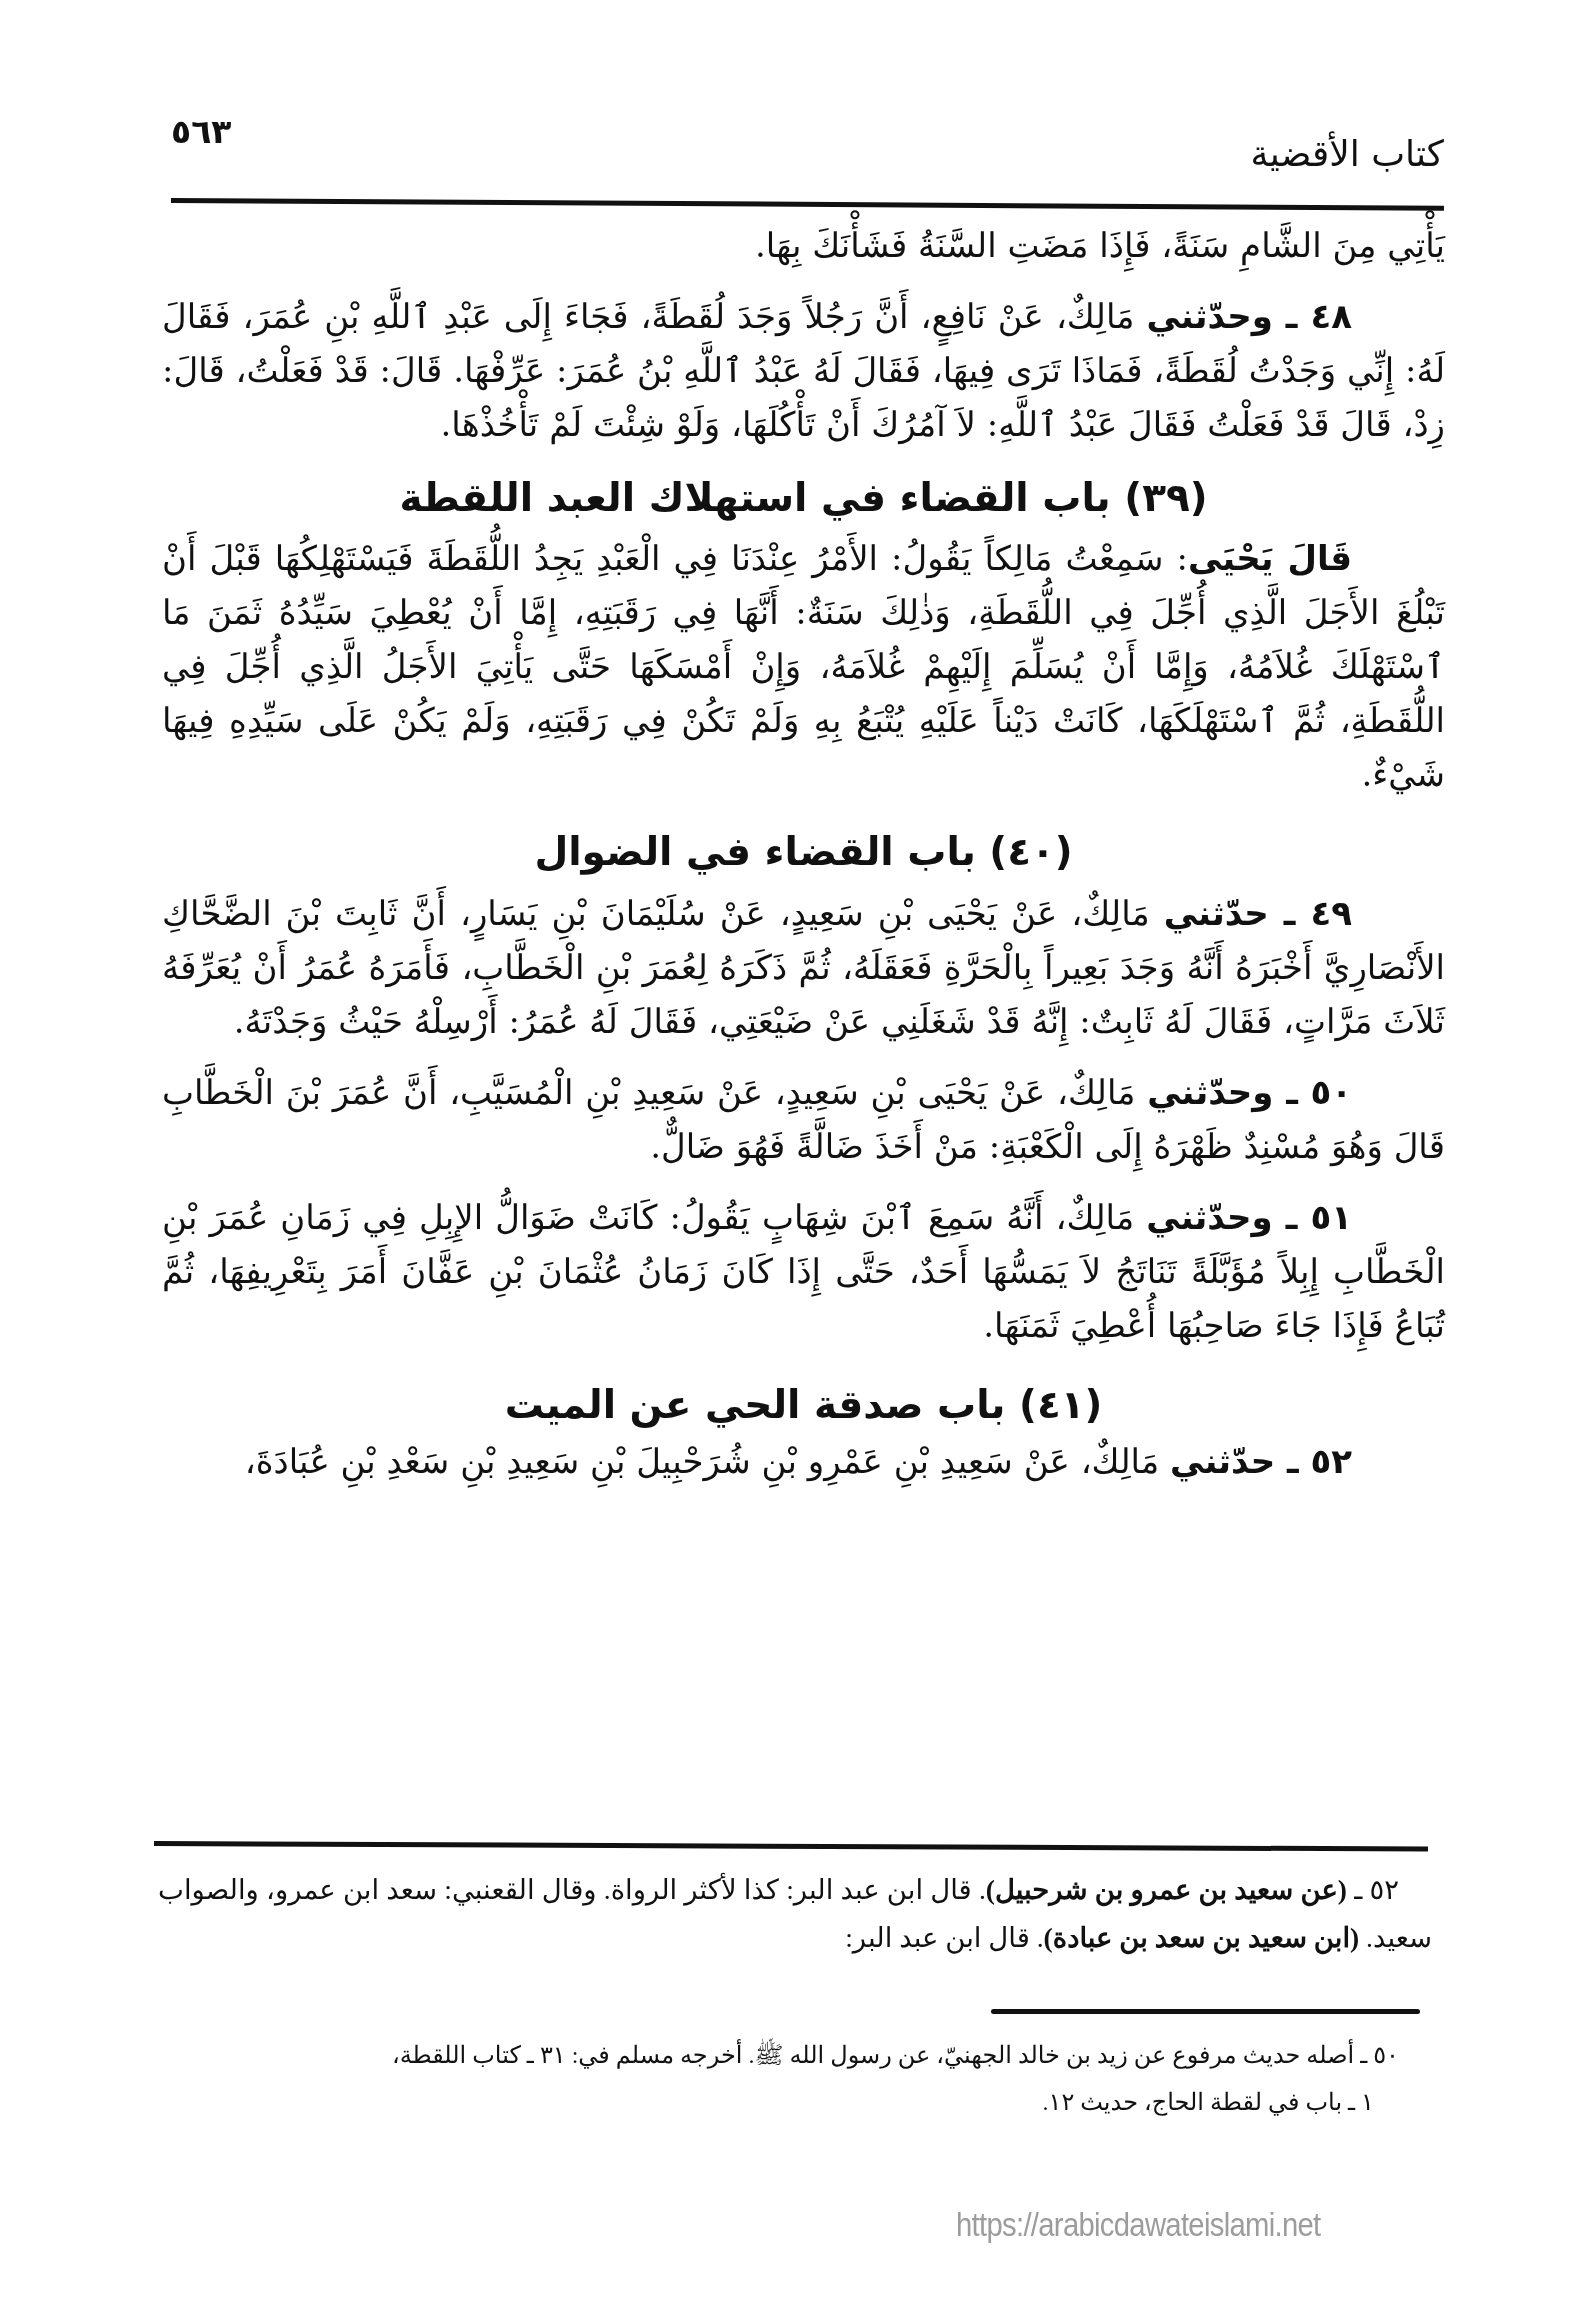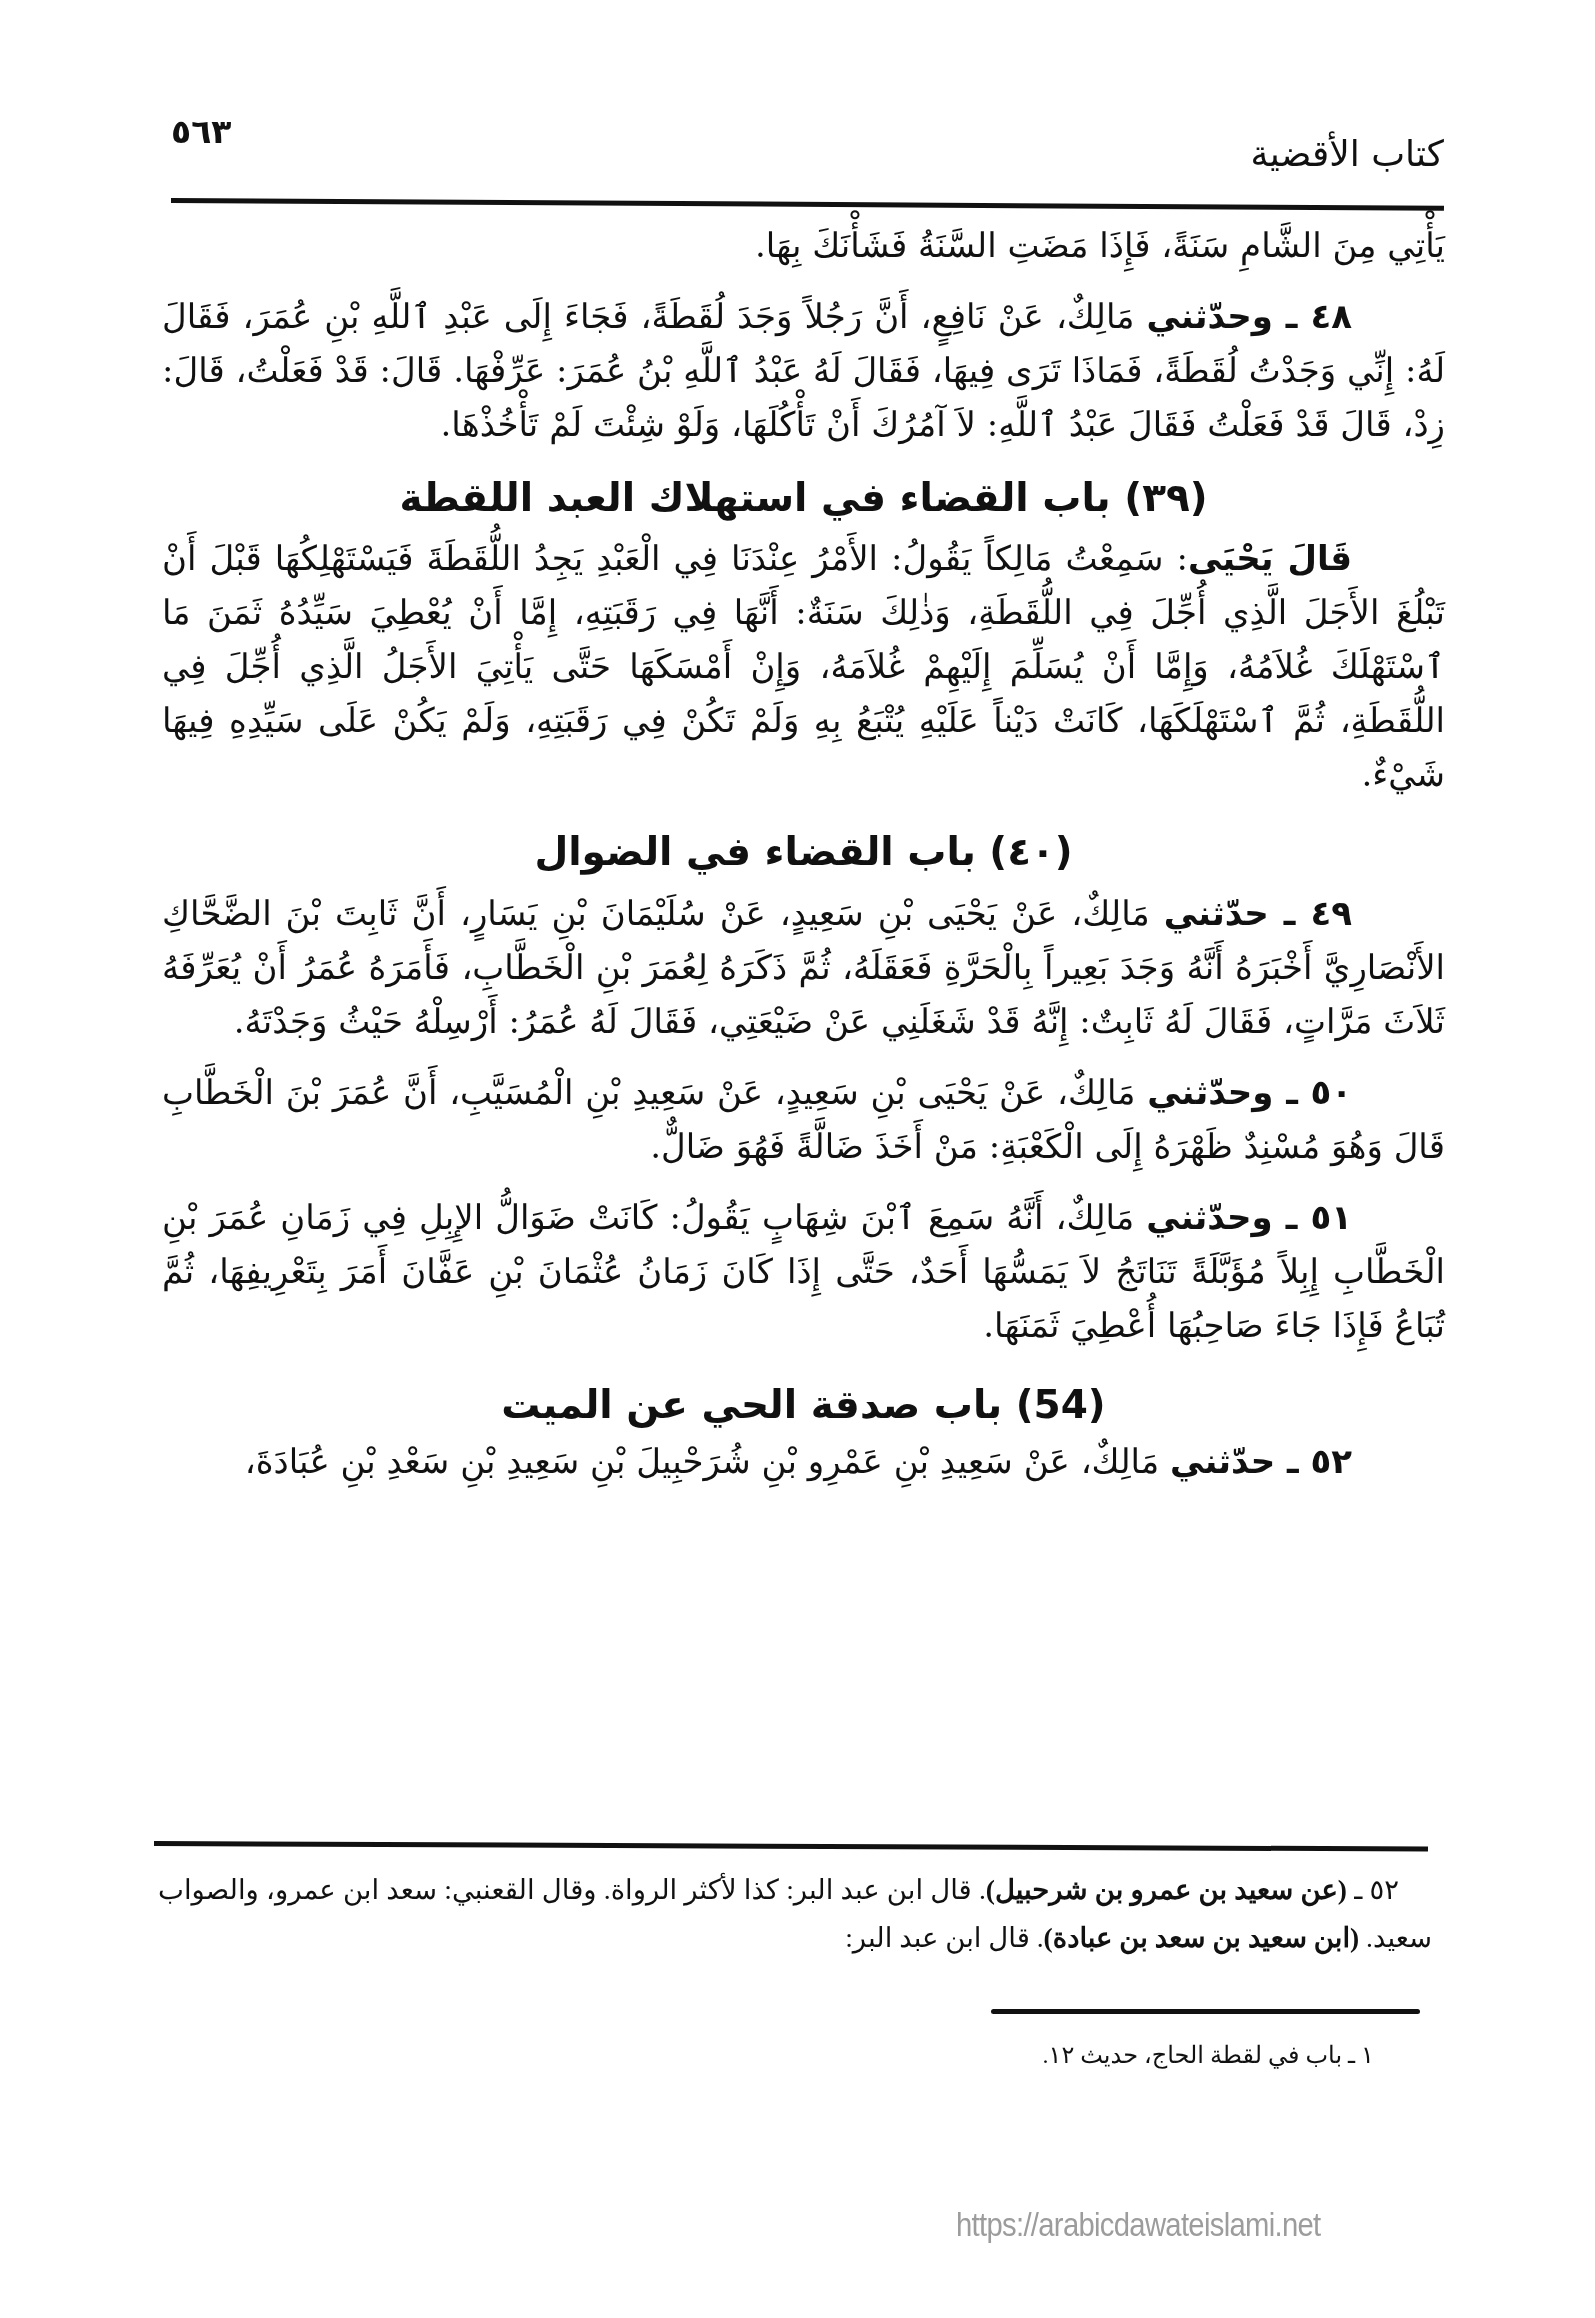--- a/index.html
+++ b/index.html
@@ -105,38 +105,39 @@
     </p>
 
     <p class="para indent gap">
       <span class="bold-lead">٥٠ ـ وحدّثني</span><span> مَالِكٌ، عَنْ يَحْيَى بْنِ سَعِيدٍ، عَنْ سَعِيدِ بْنِ الْمُسَيَّبِ، أَنَّ عُمَرَ بْنَ الْخَطَّابِ قَالَ وَهُوَ مُسْنِدٌ ظَهْرَهُ إِلَى الْكَعْبَةِ: مَنْ أَخَذَ ضَالَّةً فَهُوَ ضَالٌّ.</span>
     </p>
 
     <p class="para indent gap">
       <span class="bold-lead">٥١ ـ وحدّثني</span><span> مَالِكٌ، أَنَّهُ سَمِعَ ٱبْنَ شِهَابٍ يَقُولُ: كَانَتْ ضَوَالُّ الإِبِلِ فِي زَمَانِ عُمَرَ بْنِ الْخَطَّابِ إِبِلاً مُؤَبَّلَةً تَنَاتَجُ لاَ يَمَسُّهَا أَحَدٌ، حَتَّى إِذَا كَانَ زَمَانُ عُثْمَانَ بْنِ عَفَّانَ أَمَرَ بِتَعْرِيفِهَا، ثُمَّ تُبَاعُ فَإِذَا جَاءَ صَاحِبُهَا أُعْطِيَ ثَمَنَهَا.</span>
     </p>
 
-    <div class="chapter-heading h3">(54) باب صدقة الحي عن الميت</div>
+    <div class="chapter-heading h3">(٤١) باب صدقة الحي عن الميت</div>
 
     <p class="para indent">
       <span class="bold-lead">٥٢ ـ حدّثني</span><span> مَالِكٌ، عَنْ سَعِيدِ بْنِ عَمْرِو بْنِ شُرَحْبِيلَ بْنِ سَعِيدِ بْنِ سَعْدِ بْنِ عُبَادَةَ،</span>
     </p>
   </div>
 
   <div class="foot-rule"></div>
 
   <div class="notes top">
     <p class="note indent">
       <span>٥٢ ـ</span><span class="b"> (عن سعيد بن عمرو بن شرحبيل)</span><span>. قال ابن عبد البر: كذا لأكثر الرواة. وقال القعنبي: سعد ابن عمرو، والصواب سعيد. </span><span class="b">(ابن سعيد بن سعد بن عبادة)</span><span>. قال ابن عبد البر:</span>
     </p>
   </div>
 
   <div class="short-rule"></div>
 
   <div class="notes bottom">
     <p class="note indent">
+      <span>٥٠ ـ أصله حديث مرفوع عن زيد بن خالد الجهنيّ، عن رسول الله ﷺ. أخرجه مسلم في: ٣١ ـ كتاب اللقطة،</span>
       <span class="hang">١ ـ باب في لقطة الحاج، حديث ١٢.</span>
     </p>
   </div>
 
   <div class="watermark">https://arabicdawateislami.net</div>
 </div>
 
 
 </body></html>

